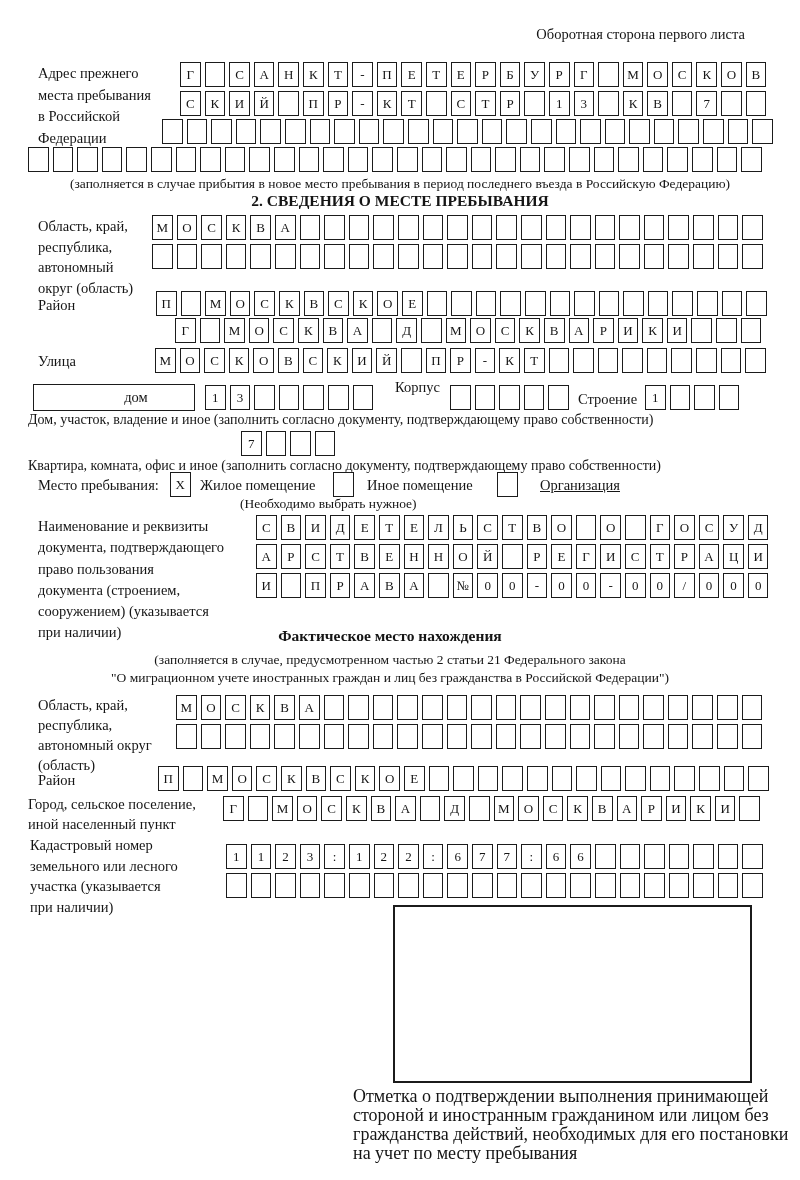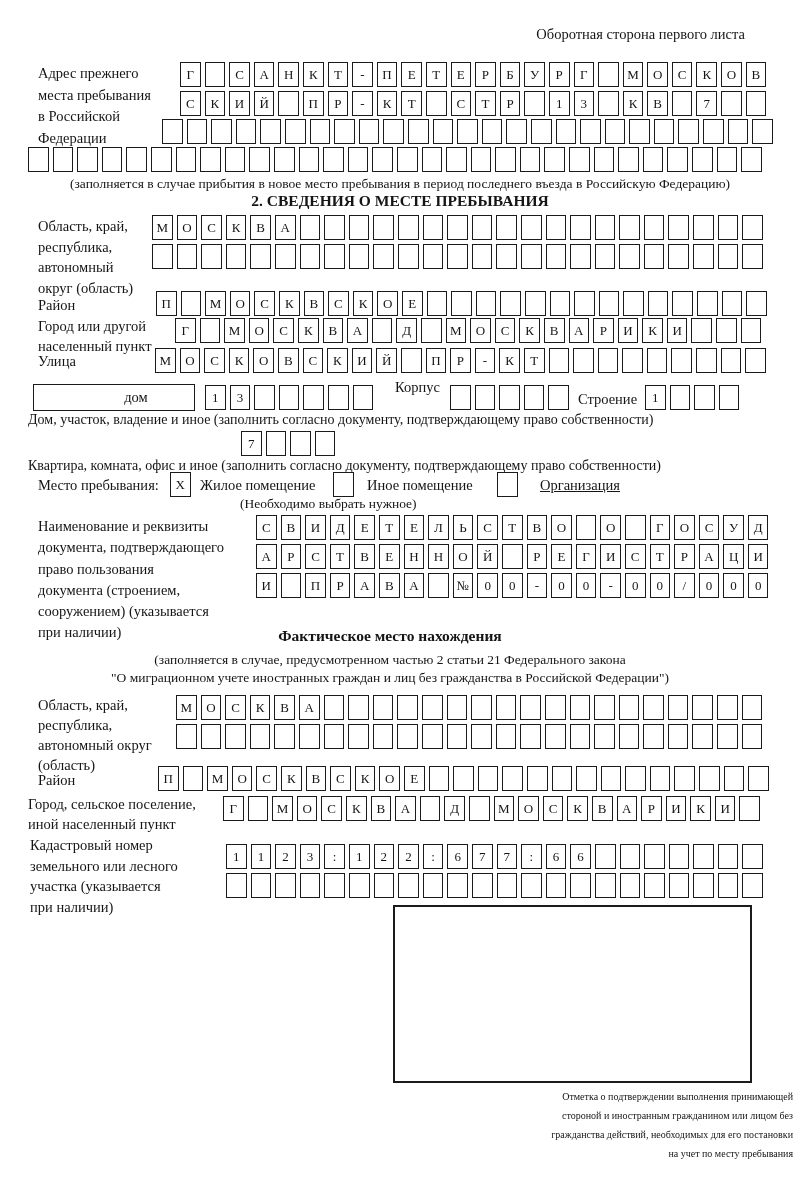--- a/index.html
+++ b/index.html
@@ -10,21 +10,21 @@
   .note{font-size:13.5px;white-space:nowrap;}
   .center{left:0;width:800px;text-align:center;}
   .heading{font-weight:bold;font-size:15.5px;}
   .cbrow{display:flex;}
   .cb{flex:none;width:20.6px;height:25px;margin-right:4px;border:1.8px solid #1b1b1b;
       box-sizing:border-box;display:flex;align-items:center;justify-content:center;
       font-size:13px;line-height:1;background:#fff;}
   .widebox{border:1.8px solid #1b1b1b;box-sizing:border-box;display:flex;
       align-items:center;justify-content:center;font-size:14.5px;background:#fff;padding-left:44px;}
   .stamp{border:2px solid #1b1b1b;box-sizing:border-box;background:#fff;}
-  .caption{font-size:10px;line-height:19px;text-align:right;white-space:normal;font-family:Liberation Serif, serif;}
+  .caption{font-size:18px;line-height:19px;text-align:left;white-space:normal;font-family:Liberation Serif, serif;}
 </style>
 </head>
 <body>
 
 <div class="page">
 
   <div class="abs lbl" style="top:24px;right:55px;">Оборотная сторона первого листа</div>
 
   <div class="abs lbl" style="left:38px;top:63px;line-height:21.5px;">
       <div>Адрес прежнего</div>
@@ -230,24 +230,20 @@
       <span class="cb"></span>
       <span class="cb"></span>
       <span class="cb"></span>
       <span class="cb"></span>
       <span class="cb"></span>
       <span class="cb"></span>
       <span class="cb"></span>
       <span class="cb"></span>
     </div>
 
-  <div class="abs lbl" style="left:38px;top:317px;line-height:19.5px;">
-      <div>Город или другой</div>
-      <div>населенный пункт</div>
-    </div>
   <div class="abs cbrow" style="left:175px;top:318px;">
       <span class="cb">Г</span>
       <span class="cb"></span>
       <span class="cb">М</span>
       <span class="cb">О</span>
       <span class="cb">С</span>
       <span class="cb">К</span>
       <span class="cb">В</span>
       <span class="cb">А</span>
       <span class="cb"></span>

